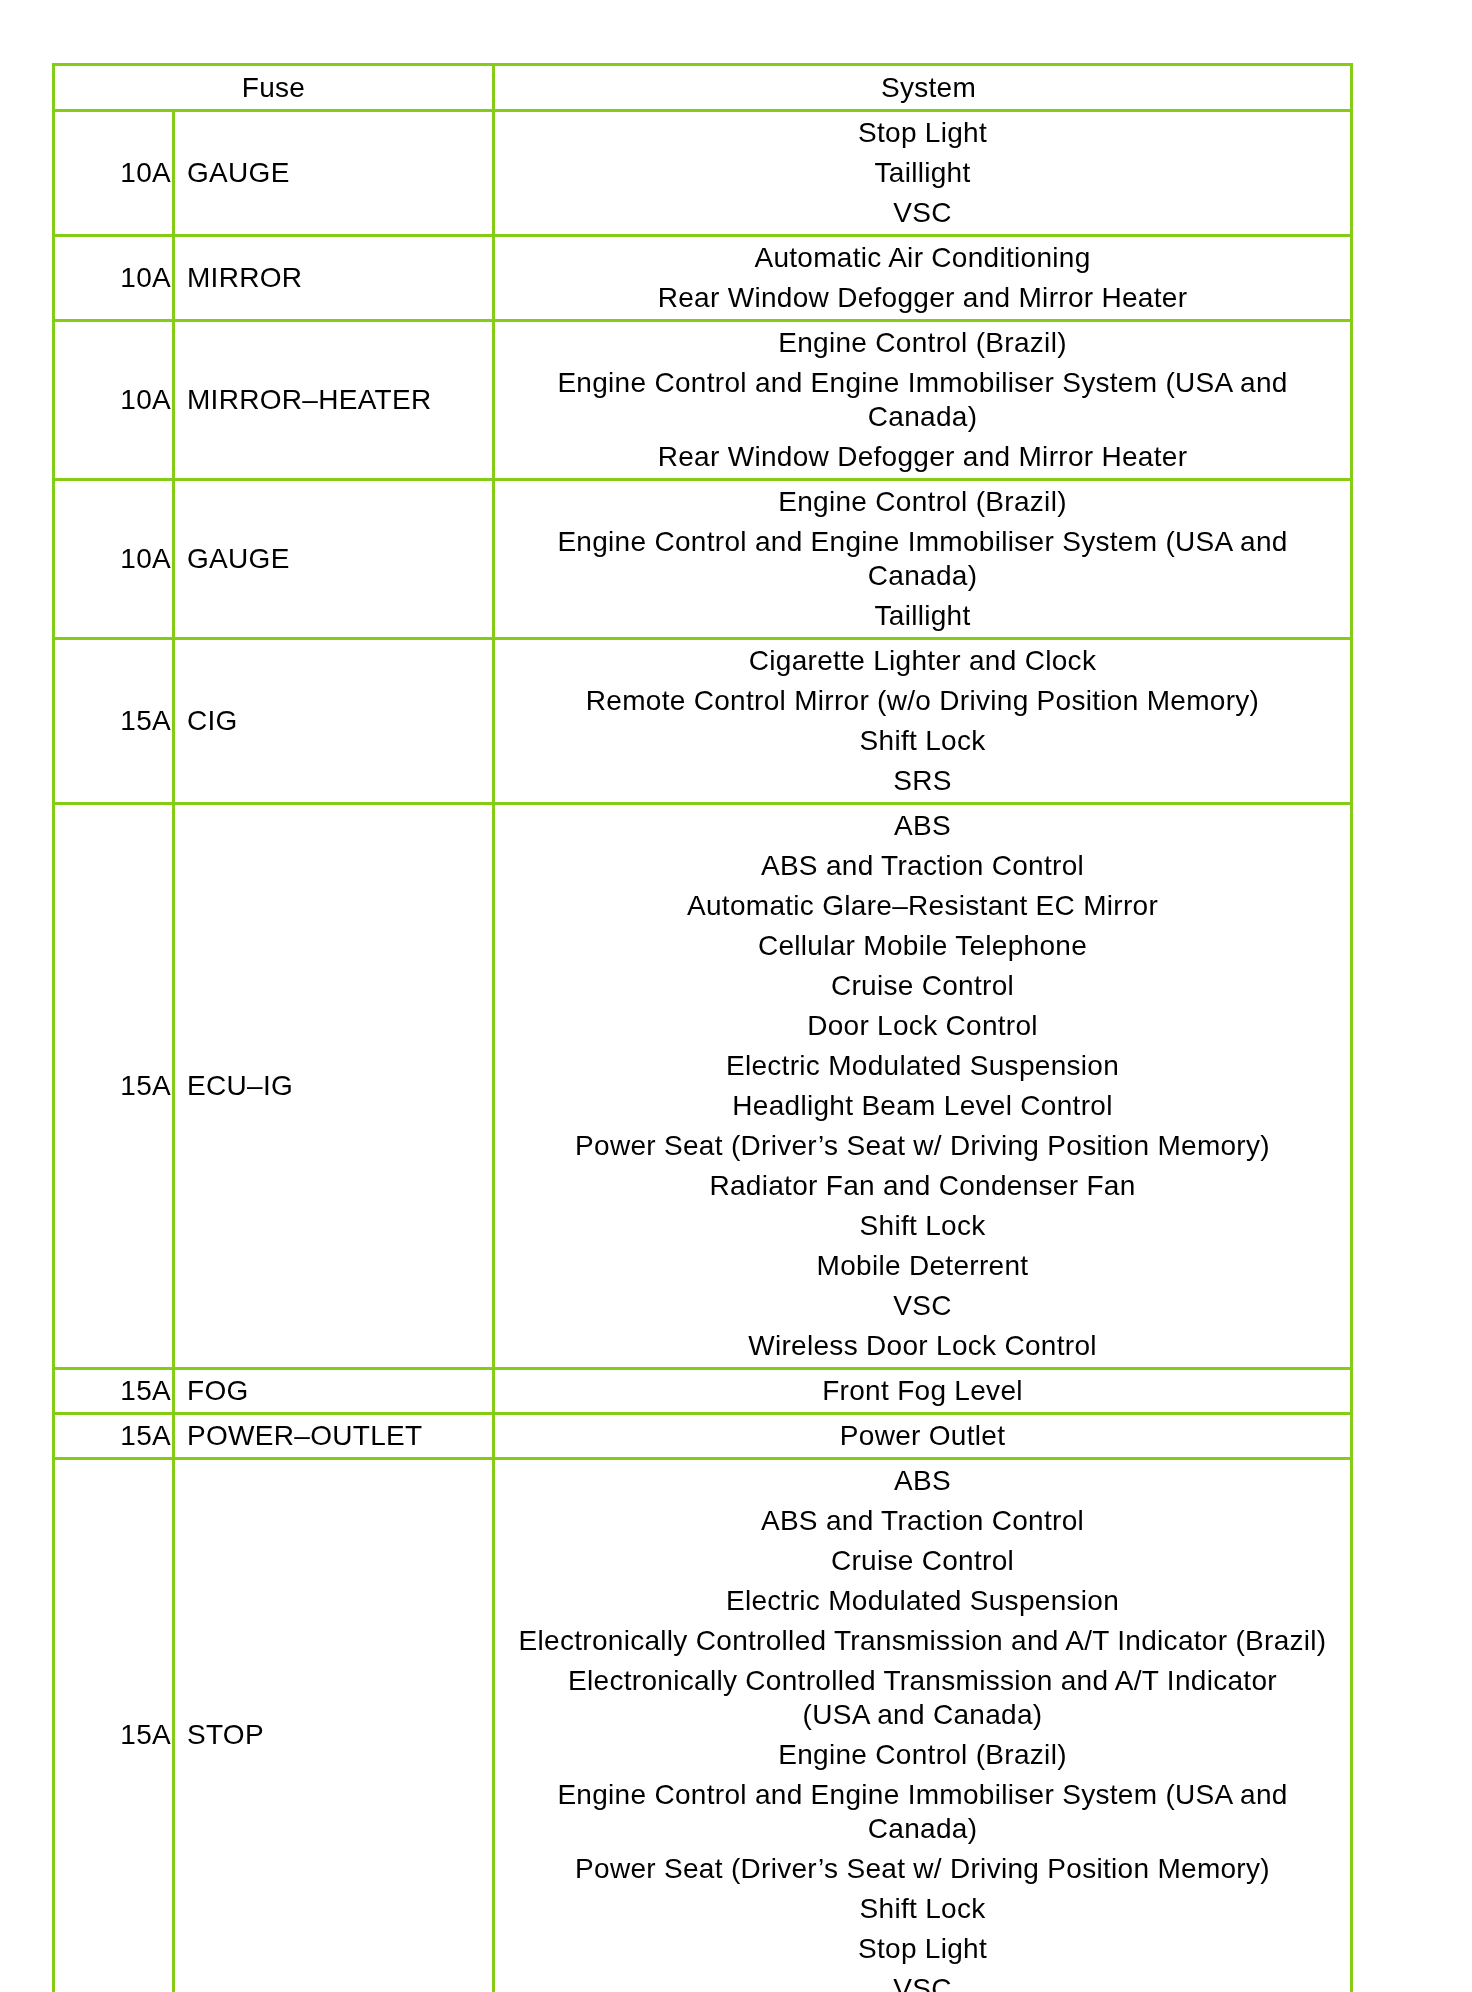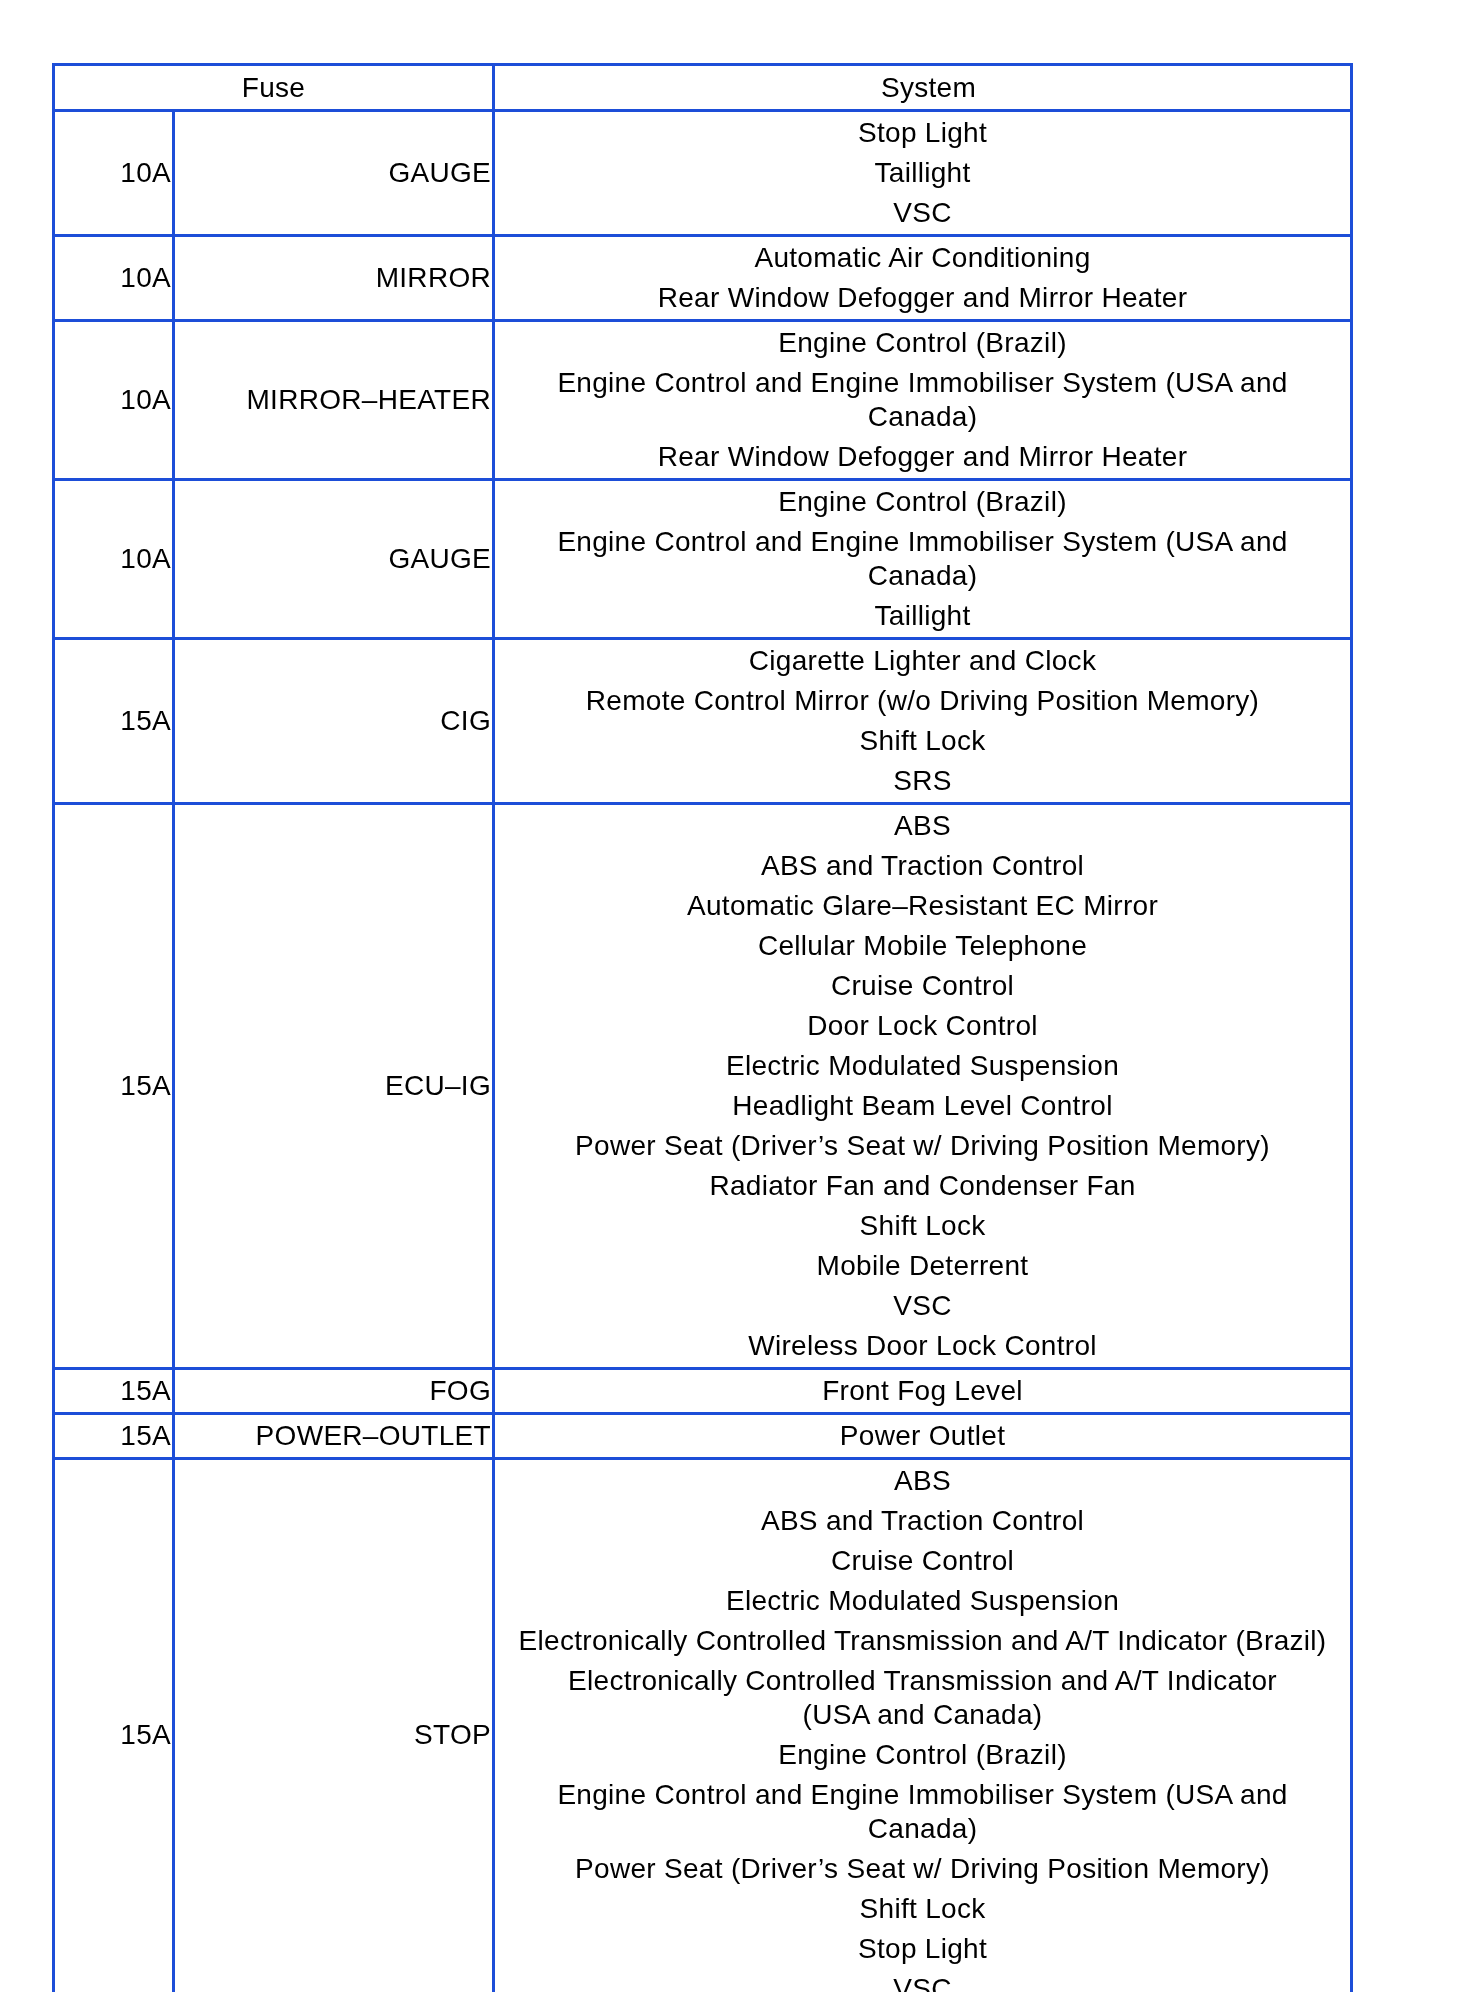--- a/index.html
+++ b/index.html
@@ -21,21 +21,21 @@
     left: 52px;
     top: 63px;
     width: 1301px;
     border-collapse: collapse;
     table-layout: fixed;
     font-size: 28px;
     letter-spacing: 0.3px;
   }
   table.fuse-table th,
   table.fuse-table td {
-    border: 3px solid #1d4ed8;
+    border: 3px solid #84cc16;
     font-weight: 400;
   }
   th.th-fuse {
     height: 41px;
     text-align: center;
     vertical-align: middle;
     font-size: 28px;
   }
   th.th-system {
     text-align: center;
@@ -44,21 +44,21 @@
     font-size: 28px;
   }
   td.amp {
     vertical-align: middle;
     padding-left: 16px;
     text-align: right;
   }
   td.name {
     vertical-align: middle;
     padding-left: 12px;
-    text-align: right;
+    text-align: left;
   }
   td.systems {
     vertical-align: middle;
     padding: 1px 12px;
     text-align: center;
   }
   .sys-line {
     line-height: 34px;
     padding: 3px 0;
     white-space: pre-line;

